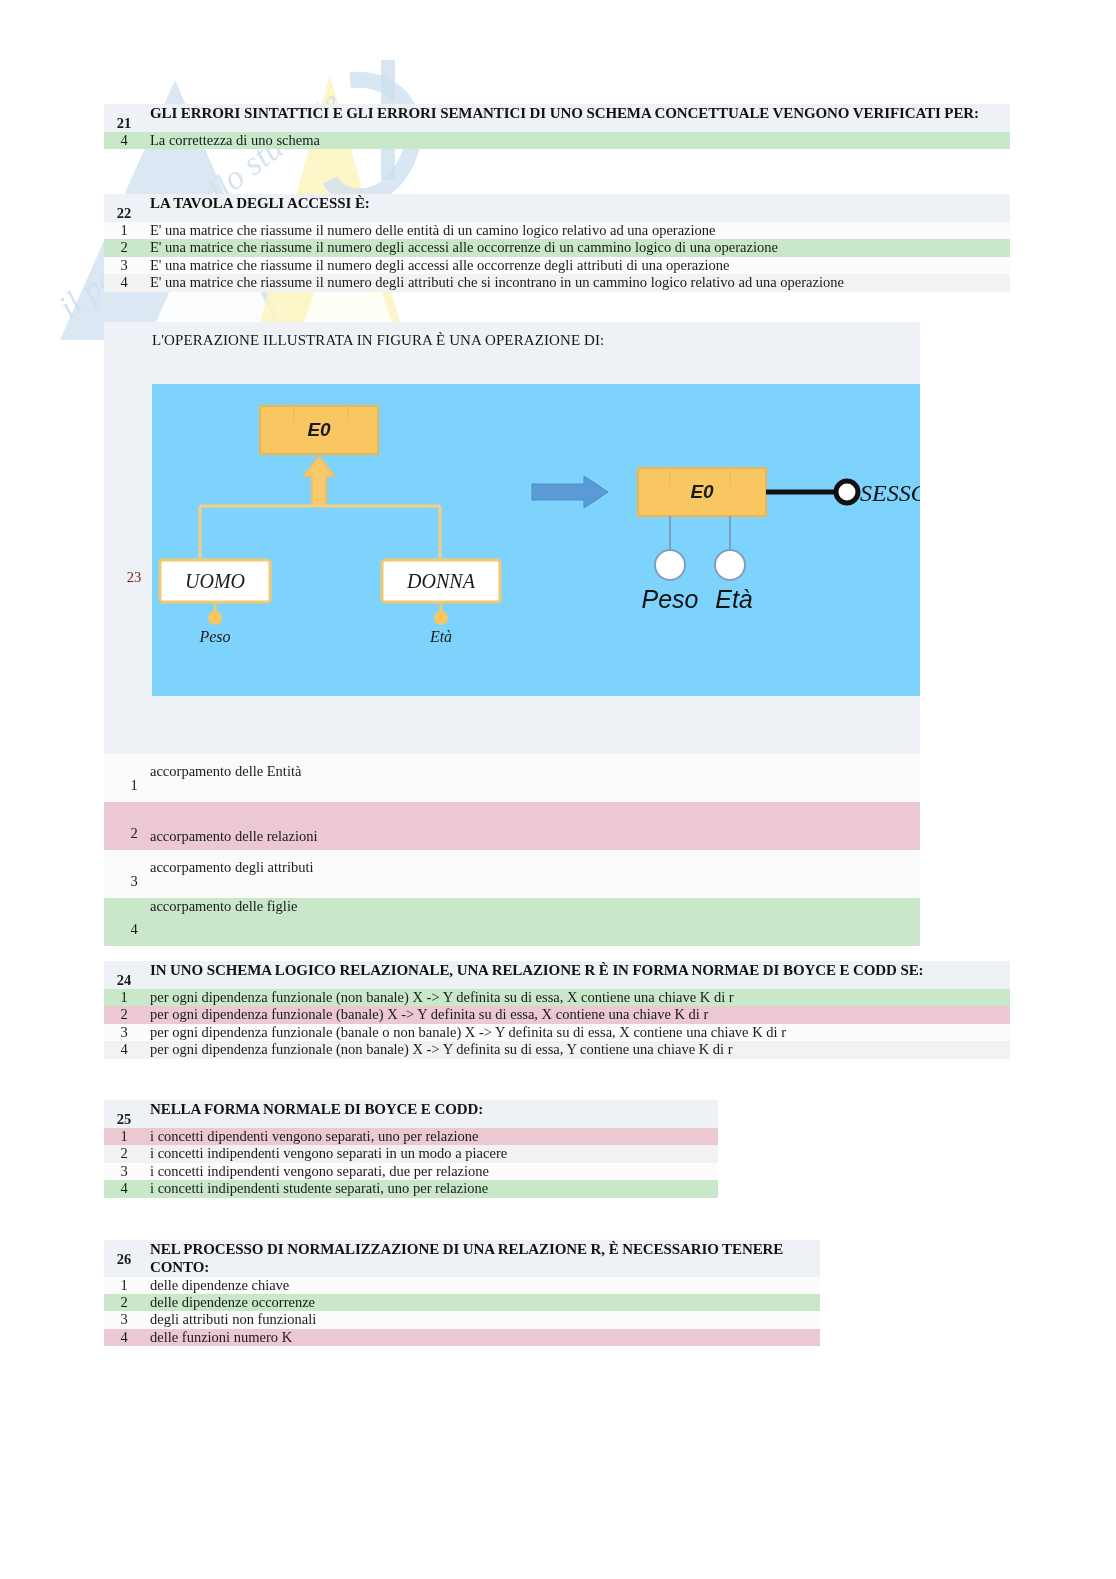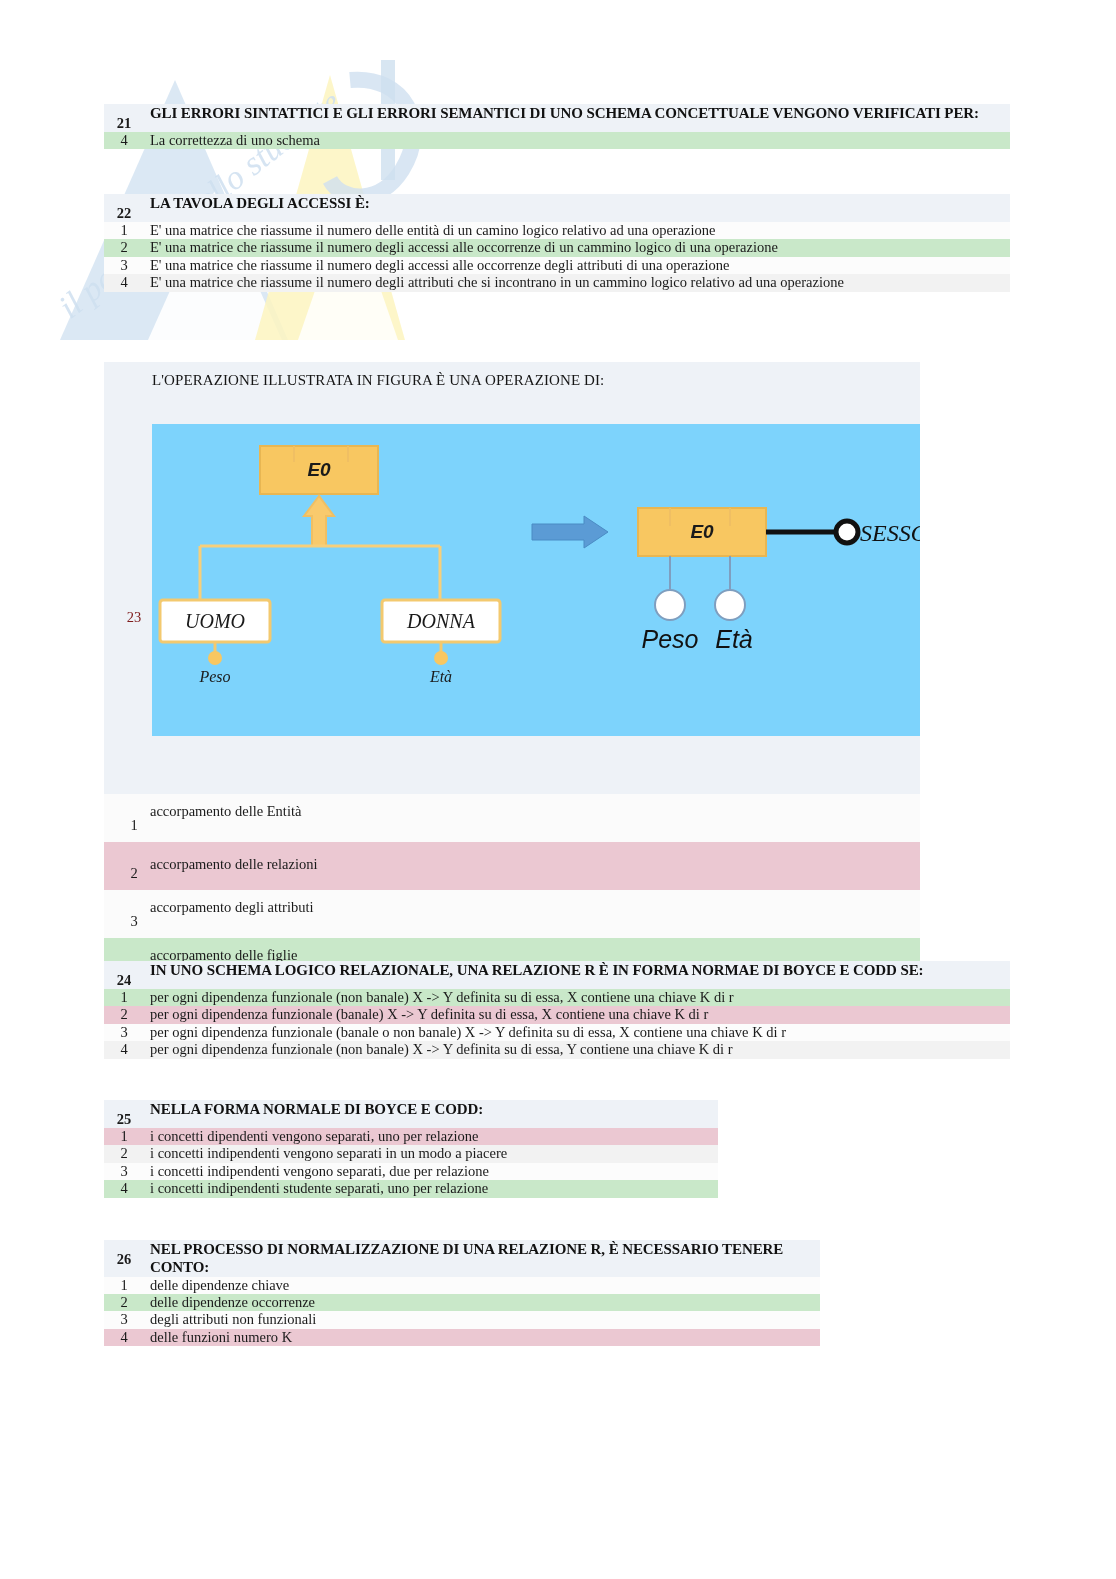--- a/index.html
+++ b/index.html
@@ -69,21 +69,21 @@
   .opt .txtcell{
     padding-left:6px;
     line-height:1.2;
   }
   .bg-white td{background:#fcfcfc;}
   .bg-grey  td{background:#f2f2f2;}
   .bg-green td{background:#c9e8c9;}
   .bg-pink  td{background:#ebc8d2;}
 
   
-  .q23wrap{position:absolute;margin-top:40px;}
+  .q23wrap{position:absolute;}
   .q23-prompt{
     position:absolute;
     background:#eef2f7;
     left:0;top:0;
     width:816px;height:42px;
   }
   .q23-prompt span{
     position:absolute;
     left:48px;top:10px;
     font-size:15px;
@@ -247,29 +247,29 @@
         </svg>
       </div>
     </div>
 
     <div class="opt23" style="top:432px;height:48px;background:#fbfbfb;">
       <div class="o-num" style="top:23px;">1</div>
       <div class="o-txt" style="top:9px;text-align:right;">accorpamento delle Entità</div>
     </div>
     <div class="opt23" style="top:480px;height:48px;background:#ebc8d2;">
       <div class="o-num" style="top:23px;">2</div>
-      <div class="o-txt" style="top:14px;">accorpamento delle relazioni</div>
+      <div class="o-txt" style="top:26px;">accorpamento delle relazioni</div>
     </div>
     <div class="opt23" style="top:528px;height:48px;background:#fbfbfb;">
       <div class="o-num" style="top:23px;">3</div>
       <div class="o-txt" style="top:9px;">accorpamento degli attributi</div>
     </div>
     <div class="opt23" style="top:576px;height:48px;background:#c9e8c9;">
       <div class="o-num" style="top:23px;">4</div>
-      <div class="o-txt" style="top:9px;text-decoration:underline;">accorpamento delle figlie</div>
+      <div class="o-txt" style="top:0;">accorpamento delle figlie</div>
     </div>
   </div>
 
   <div class="qblock" style="left:104px;top:961px;width:906px;">
     <table class="q">
       <tbody>
           <tr class="hdr">
         <td class="numcell">24</td>
         <td class="txtcell">IN UNO SCHEMA LOGICO RELAZIONALE, UNA RELAZIONE R È IN FORMA NORMAE DI BOYCE E CODD SE:</td>
       </tr>

